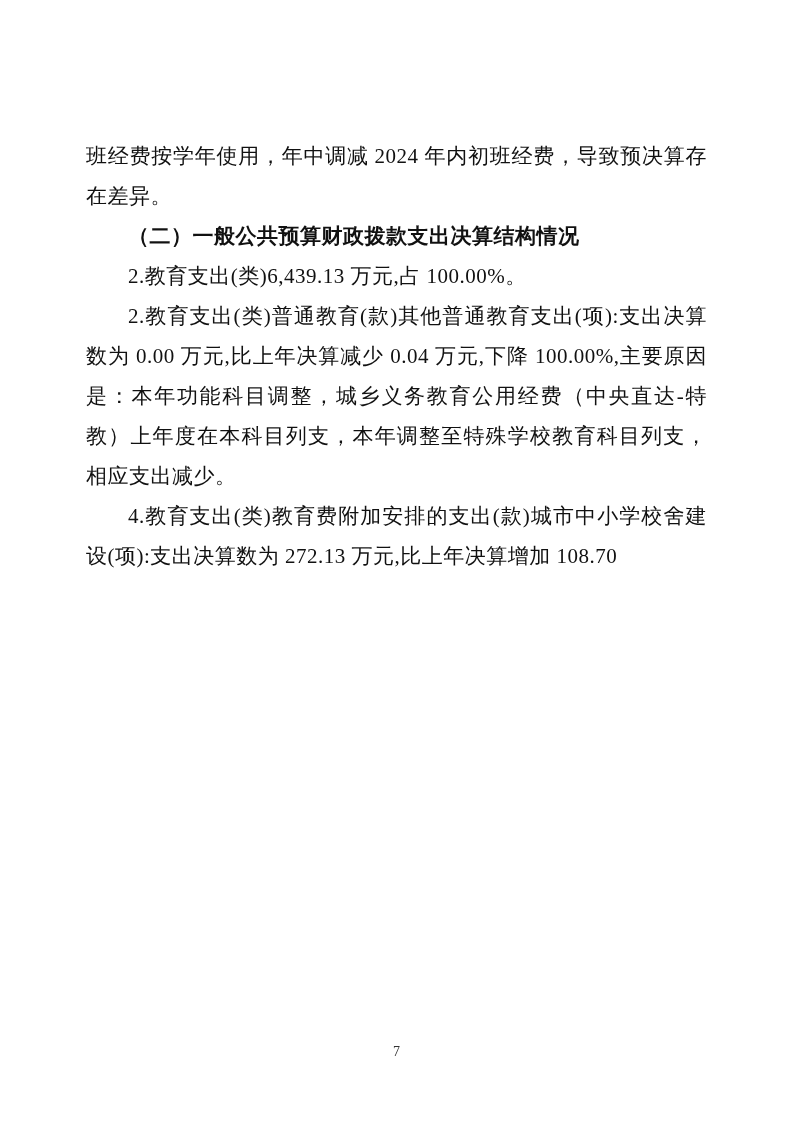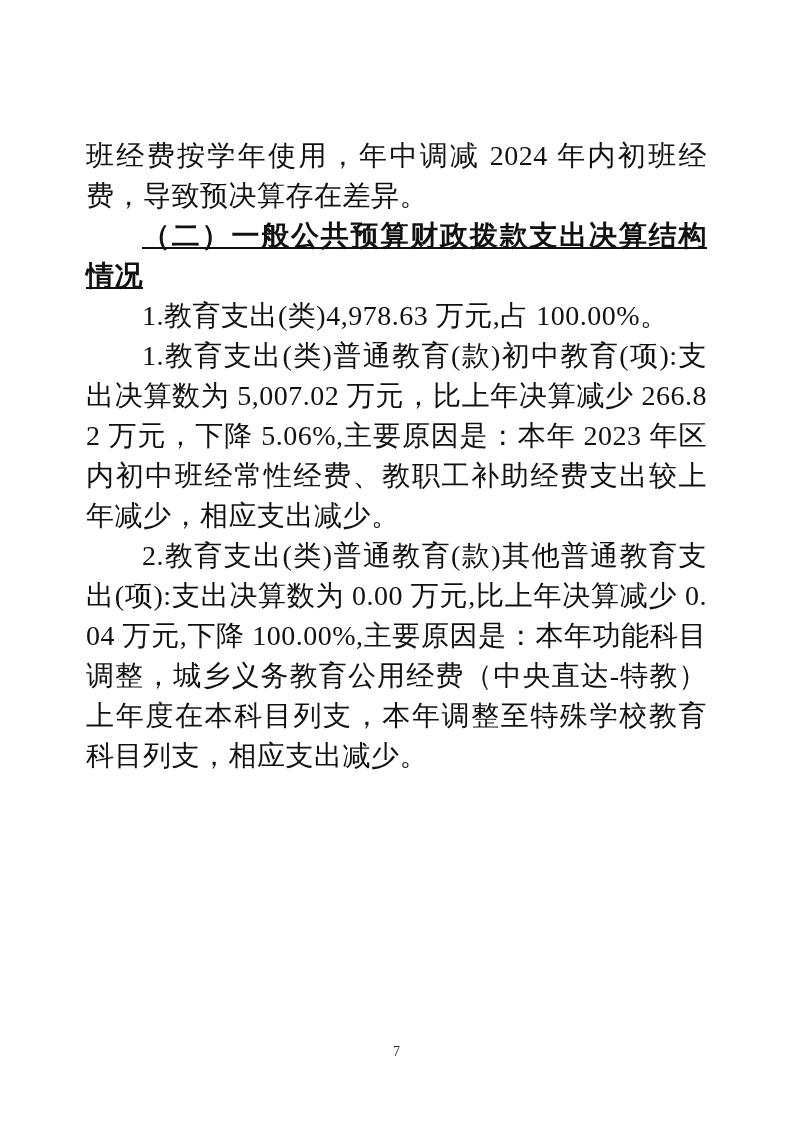--- a/index.html
+++ b/index.html
@@ -17,56 +17,55 @@
     color: #111111;
   }
   .content {
     position: absolute;
     top: 136px;
     left: 86px;
     width: 621px;
   }
   .content p {
     margin: 0;
-    font-size: 28px;
+    font-size: 21px;
     line-height: 40px;
     text-align: justify;
     letter-spacing: 0.5px;
     word-break: break-all;
   }
   p.body-para {
     text-indent: 2em;
   }
   p.continuation {
     text-indent: 0;
   }
   p.heading {
     text-indent: 2em;
     font-weight: bold;
     font-family: "Liberation Sans", "DejaVu Sans", sans-serif;
     letter-spacing: 0.5px;
-    text-decoration: underline;
   }
   .footer {
     position: absolute;
     bottom: 62px;
     left: 0;
     width: 100%;
     text-align: center;
     font-size: 14px;
     color: #333333;
     font-family: "Liberation Serif", "DejaVu Serif", serif;
   }
 </style>
 </head>
 <body>
 
 <div class="page">
   <div class="content">
     <p class="continuation">班经费按学年使用，年中调减 2024 年内初班经费，导致预决算存在差异。</p>
     <p class="heading">（二）一般公共预算财政拨款支出决算结构情况</p>
-    <p class="body-para">1.教育支出(类)4,978.63 万元,占 100.00%。</p>
-    <p class="body-para">1.教育支出(类)普通教育(款)初中教育(项):支出决算数为 5,007.02 万元，比上年决算减少 266.82 万元，下降 5.06%,主要原因是：本年 2023 年区内初中班经常性经费、教职工补助经费支出较上年减少，相应支出减少。</p>
+    <p class="body-para">2.教育支出(类)6,439.13 万元,占 100.00%。</p>
     <p class="body-para">2.教育支出(类)普通教育(款)其他普通教育支出(项):支出决算数为 0.00 万元,比上年决算减少 0.04 万元,下降 100.00%,主要原因是：本年功能科目调整，城乡义务教育公用经费（中央直达-特教）上年度在本科目列支，本年调整至特殊学校教育科目列支，相应支出减少。</p>
+    <p class="body-para">4.教育支出(类)教育费附加安排的支出(款)城市中小学校舍建设(项):支出决算数为 272.13 万元,比上年决算增加 108.70</p>
   </div>
 
   <div class="footer">7</div>
 </div>
 
 </body></html>

